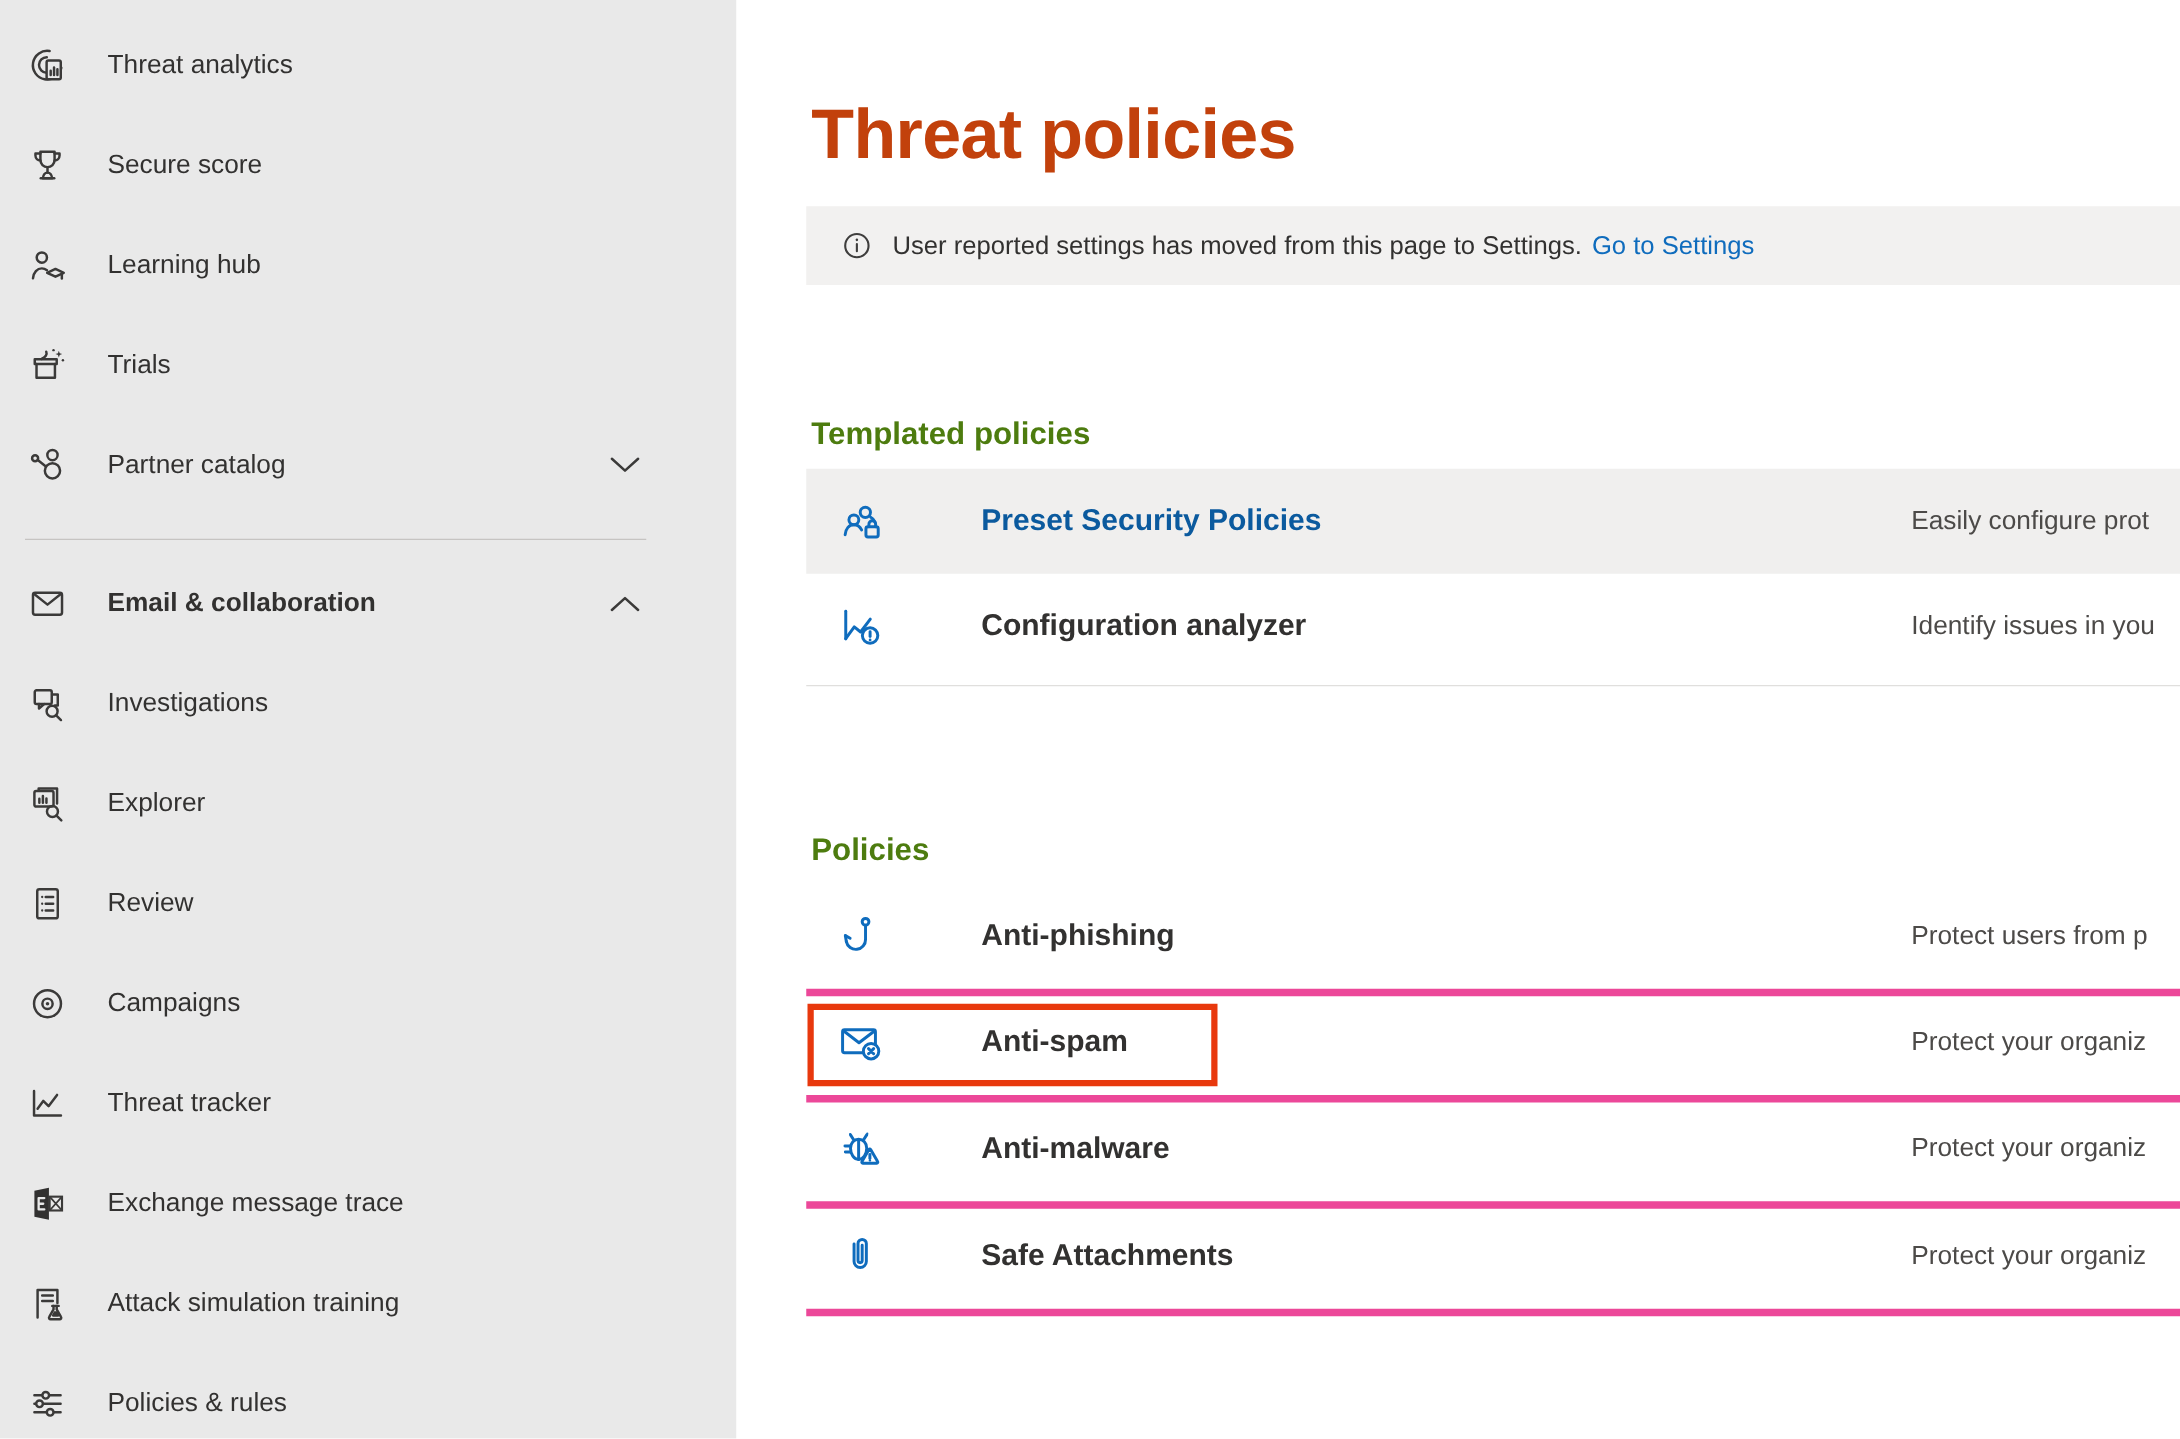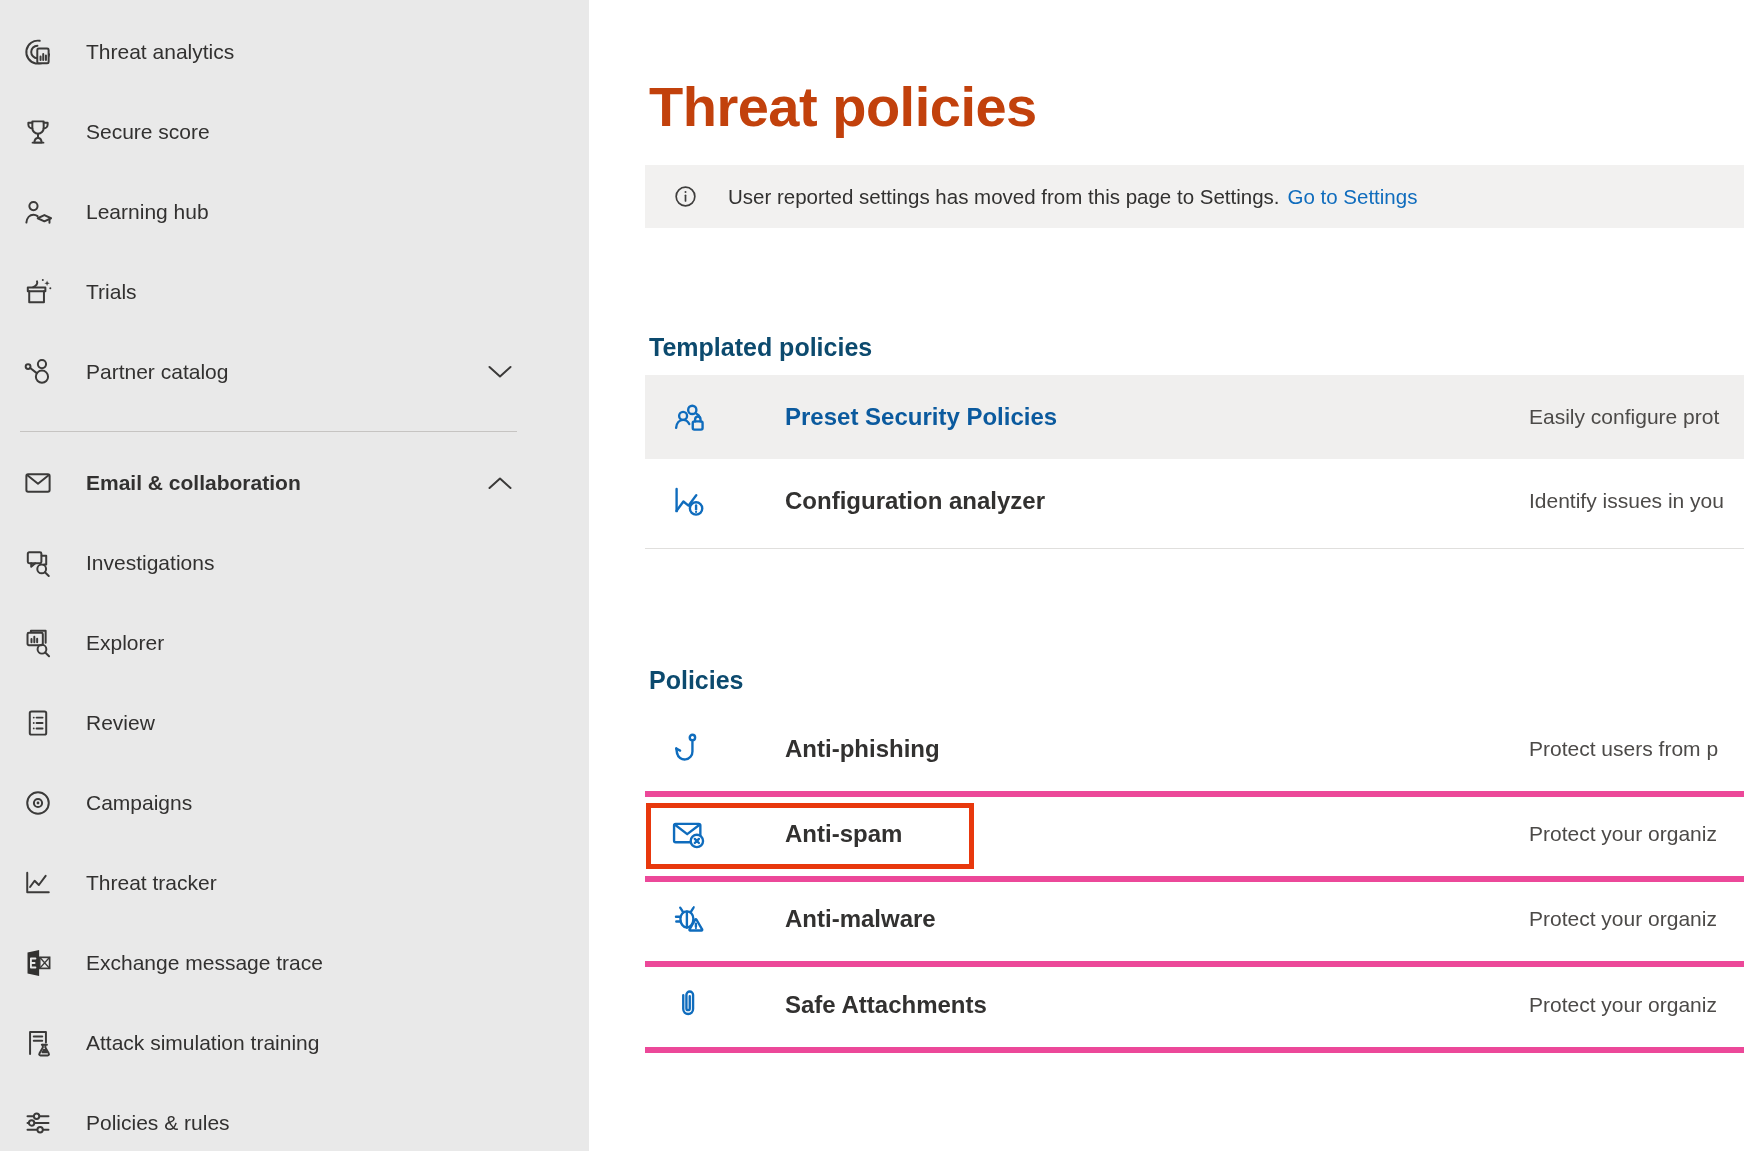--- a/index.html
+++ b/index.html
@@ -17,24 +17,24 @@
   .nav-chevron{position:absolute;left:487px;top:50%;transform:translateY(-50%);width:26px;height:15px;}
   .nav-chevron svg{width:26px;height:15px;display:block;}
   .sidebar-divider{position:absolute;left:20px;top:431px;width:497px;height:1px;background:#c6c4c2;}
   .sicon{fill:none;stroke:#3b3a39;stroke-width:1.4;stroke-linecap:round;stroke-linejoin:round;}
 
   
   .main-title{position:absolute;left:649px;top:36px;font-size:56px;font-weight:bold;color:#c2410c;letter-spacing:-0.5px;}
   .banner{position:absolute;left:645px;top:165px;width:1099px;height:63px;background:#f2f1f0;display:flex;align-items:center;}
   .banner-icon{margin-left:27px;width:27px;height:27px;flex:none;}
   .banner-icon svg{width:27px;height:27px;display:block;}
-  .banner-text{margin-left:29px;font-size:20.5px;color:#323130;white-space:nowrap;}
+  .banner-text{margin-left:15px;font-size:20.5px;color:#323130;white-space:nowrap;}
   .banner-link{margin-left:8px;font-size:20.5px;color:#0f6cbd;cursor:pointer;white-space:nowrap;text-decoration:none;}
 
-  .section-heading{position:absolute;left:649px;font-size:25px;font-weight:bold;color:#0c4a6e;}
+  .section-heading{position:absolute;left:649px;font-size:25px;font-weight:bold;color:#4d7c0f;}
   #heading-templated{top:312px;}
   #heading-policies{top:645px;}
 
   .policy-row{position:absolute;left:645px;width:1099px;height:84px;}
   .row-icon{position:absolute;left:24px;top:50%;transform:translateY(-50%);width:38px;height:38px;}
   .row-icon svg{width:38px;height:38px;display:block;}
   .bicon{fill:none;stroke:#0f6cbd;stroke-width:1.5;stroke-linecap:round;stroke-linejoin:round;}
   .row-label{position:absolute;left:140px;top:50%;transform:translateY(-50%);font-size:24px;font-weight:bold;color:#323130;white-space:nowrap;cursor:pointer;}
   .row-desc{position:absolute;left:884px;top:50%;transform:translateY(-50%);font-size:21px;color:#4c4a48;white-space:nowrap;}
   .row-sep{border-bottom:6px solid #ec4899;}

